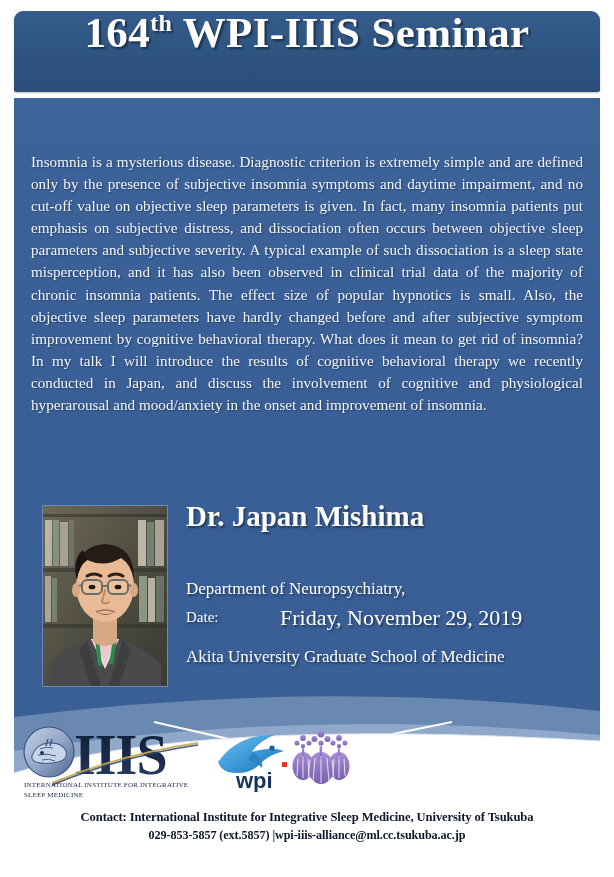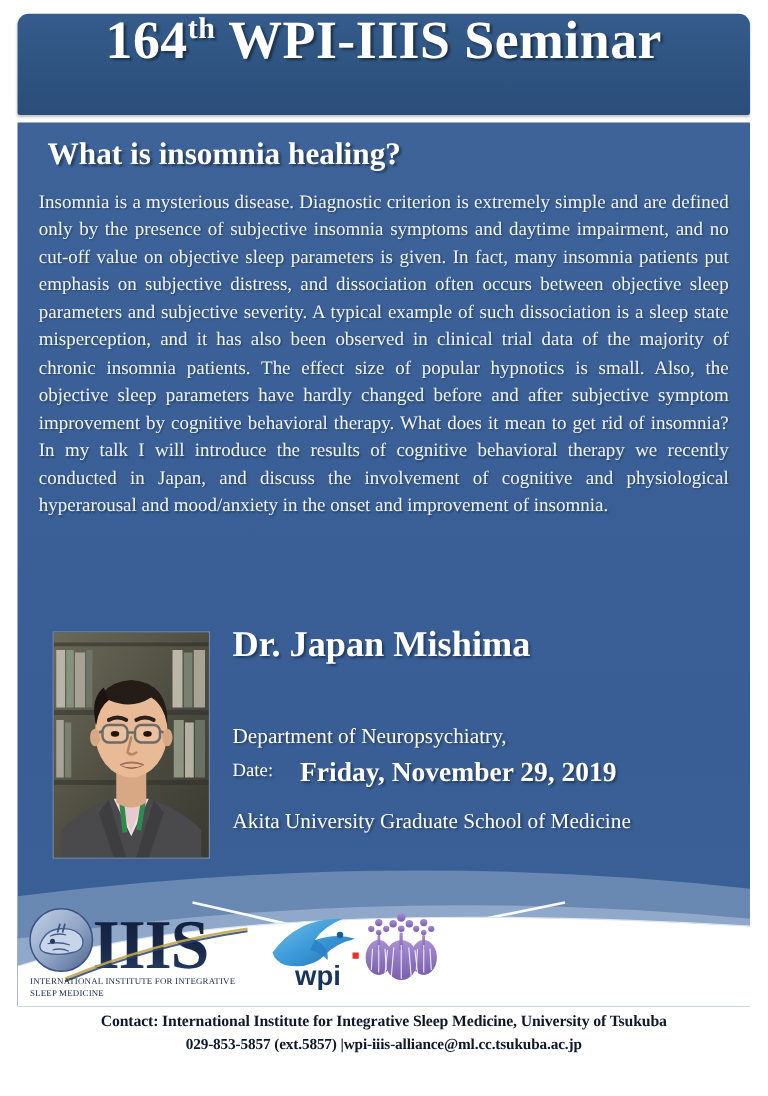--- a/index.html
+++ b/index.html
@@ -127,29 +127,30 @@
     top: 506px;
     width: 410px;
     color: #ffffff;
     text-shadow: 1.5px 1.5px 2px rgba(0,0,0,0.4);
   }
   .detail-row {
     display: flex;
     align-items: flex-end;
     line-height: 27px;
     white-space: nowrap;
+    gap: 40px;
   }
   .detail-label {
     font-size: 15px;
     width: 54px;
     flex: none;
   }
   .detail-value {
     font-size: 22px;
-    font-weight: bold;
+    font-weight: normal;
   }
 
   
   .swoosh {
     position: absolute;
     left: 0;
     bottom: 0;
     width: 586px;
     height: 140px;
   }
@@ -220,21 +221,20 @@
 <body>
 
 <div class="poster">
 
   <div class="header-bar">
     <div class="header-title"><span>164</span><span class="ord">th</span><span> WPI-IIIS Seminar</span></div>
   </div>
 
   <div class="body-panel">
 
-    <div class="subtitle">What is insomnia healing?</div>
 
     <div class="abstract">Insomnia is a mysterious disease. Diagnostic criterion is extremely simple and are defined only by the presence of subjective insomnia symptoms and daytime impairment, and no cut-off value on objective sleep parameters is given. In fact, many insomnia patients put emphasis on subjective distress, and dissociation often occurs between objective sleep parameters and subjective severity. A typical example of such dissociation is a sleep state misperception, and it has also been observed in clinical trial data of the majority of chronic insomnia patients. The effect size of popular hypnotics is small. Also, the objective sleep parameters have hardly changed before and after subjective symptom improvement by cognitive behavioral therapy. What does it mean to get rid of insomnia? In my talk I will introduce the results of cognitive behavioral therapy we recently conducted in Japan, and discuss the involvement of cognitive and physiological hyperarousal and mood/anxiety in the onset and improvement of insomnia.</div>
 
     <div class="speaker-photo">
       <svg width="124" height="180" viewBox="0 0 124 180">
         <defs>
           <linearGradient id="bgShelf" x1="0" y1="0" x2="1" y2="1">
             <stop offset="0%" stop-color="#6b6a58"></stop>
             <stop offset="50%" stop-color="#4f4e42"></stop>
             <stop offset="100%" stop-color="#3a3a32"></stop>

